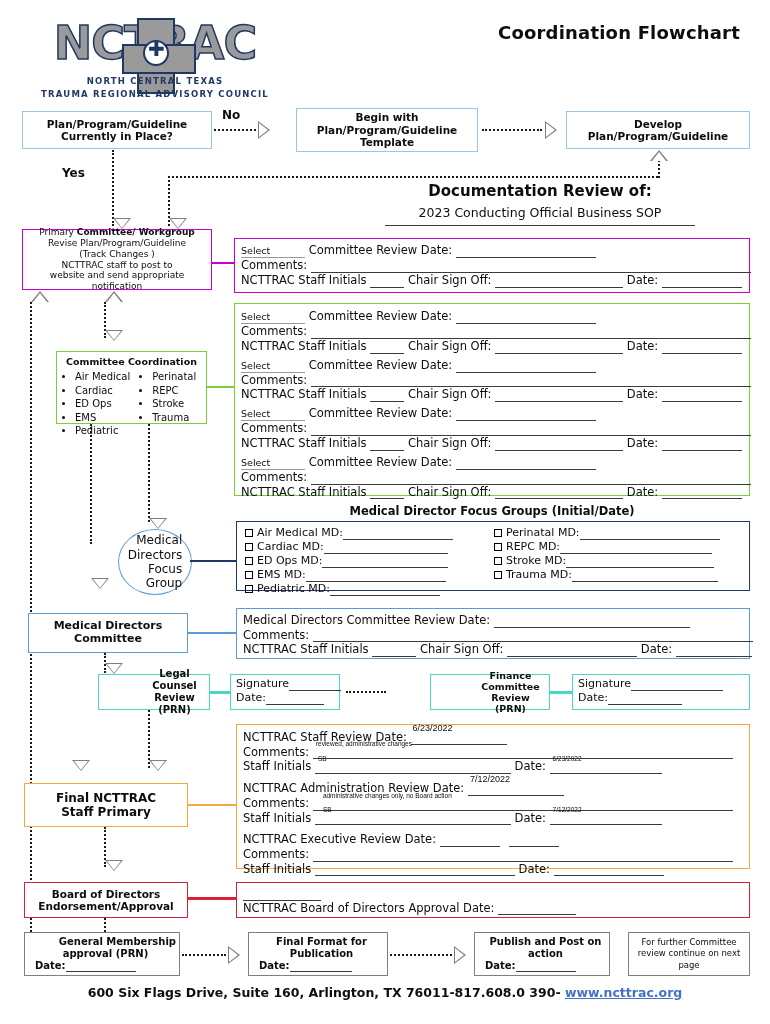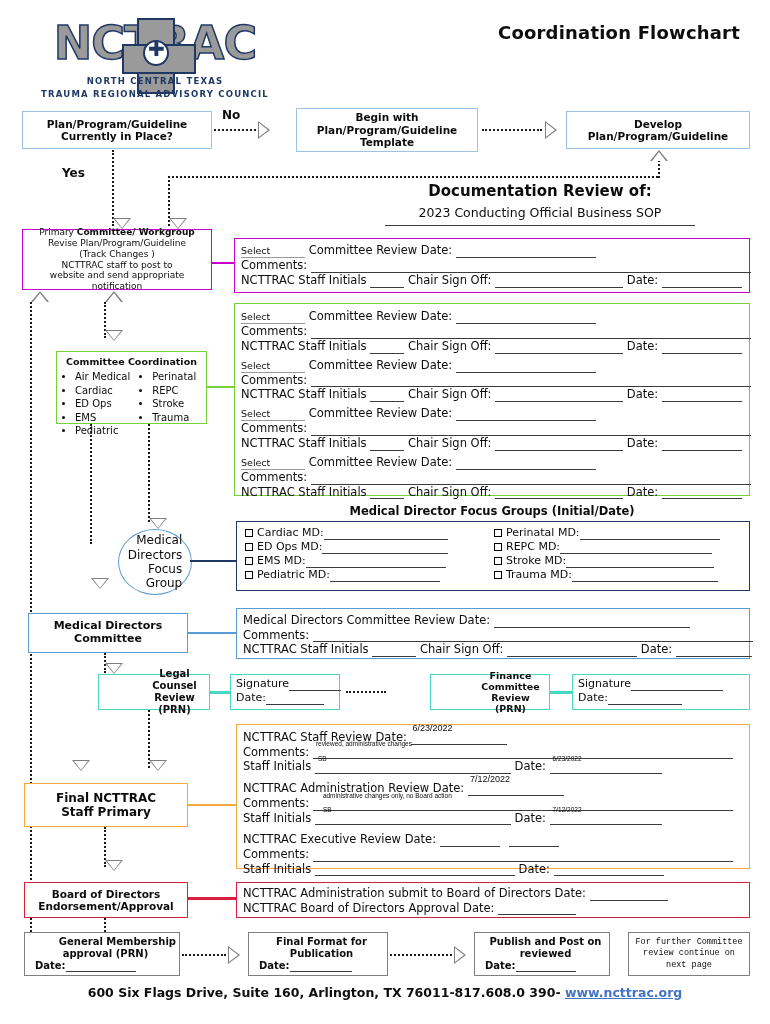--- a/index.html
+++ b/index.html
@@ -332,20 +332,21 @@
     <div>Directors</div>
     <div>Focus</div>
     <div>Group</div>
   </div>
 </div>
 <div class="solid" style="left:190px;top:560px;width:48px;height:2px;background:#1f3864;"></div>
 
 <div class="form b-navy" style="left:236px;top:521px;width:514px;height:70px;padding:4px 8px;font-size:11px;">
   <div style="display:flex;">
     <div style="width:252px;">
+      <div class="row"><span class="cbx"></span><span>Air Medical MD:</span><span class="u" style="width:110px;"></span></div>
       <div class="row"><span class="cbx"></span><span>Cardiac MD:</span><span class="u" style="width:124px;"></span></div>
       <div class="row"><span class="cbx"></span><span>ED Ops MD:</span><span class="u" style="width:126px;"></span></div>
       <div class="row"><span class="cbx"></span><span>EMS MD:</span><span class="u" style="width:140px;"></span></div>
       <div class="row"><span class="cbx"></span><span>Pediatric MD:</span><span class="u" style="width:110px;"></span></div>
     </div>
     <div style="width:250px;">
       <div class="row"><span class="cbx"></span><span>Perinatal MD:</span><span class="u" style="width:140px;"></span></div>
       <div class="row"><span class="cbx"></span><span>REPC MD:</span><span class="u" style="width:152px;"></span></div>
       <div class="row"><span class="cbx"></span><span>Stroke MD:</span><span class="u" style="width:148px;"></span></div>
       <div class="row"><span class="cbx"></span><span>Trauma MD:</span><span class="u" style="width:146px;"></span></div>
@@ -482,21 +483,20 @@
   </div>
 
 <div class="fbox b-red" style="left:24px;top:882px;width:164px;height:36px;font-size:10.5px;">
   <span class="ln">Board of Directors</span>
   <span class="ln">Endorsement/Approval</span>
 </div>
 <div class="solid" style="left:187px;top:897px;width:50px;height:3px;background:#d8203a;"></div>
 
 <div class="form b-red" style="left:236px;top:882px;width:514px;height:36px;padding:3px 6px;">
   <div class="row">
-    <span>NCTTRAC Administration submit to Board of Directors Date:</span>
     <span class="u" style="width:78px;"></span>
   </div>
   <div class="row">
     <span>NCTTRAC Board of Directors Approval Date:</span>
     <span class="u" style="width:78px;"></span>
   </div>
 </div>
 
 <div class="dotv" style="left:104px;top:918px;height:14px;"></div>
 
@@ -517,23 +517,23 @@
   <span class="ln" style="width:100%;text-align:left;"><span>Date:</span><span class="u" style="width:62px;"></span></span>
 </div>
 
 <div class="doth" style="left:390px;top:954px;width:62px;"></div>
 <div class="tri-rw" style="left:454px;top:946px;">
     <i></i>
   </div>
 
 <div class="fbox b-gray" style="left:474px;top:932px;width:136px;height:44px;font-size:10px;align-items:flex-start;padding-left:10px;">
   <span class="ln" style="width:100%;text-align:center;">Publish and Post on</span>
-  <span class="ln" style="width:100%;text-align:center;">reviewed</span>
+  <span class="ln" style="width:100%;text-align:center;">action</span>
   <span class="ln" style="width:100%;text-align:left;"><span>Date:</span><span class="u" style="width:60px;"></span></span>
 </div>
 
-<div class="fbox b-gray thin" style="left:628px;top:932px;width:122px;height:44px;font-size:8.5px;line-height:1.3;font-family:Liberation Mono, monospace;">
+<div class="fbox b-gray thin" style="left:628px;top:932px;width:122px;height:44px;font-size:8.5px;line-height:1.3;">
   <span class="ln">For further Committee review continue on next page</span>
 </div>
 
 <div id="footer">
   <span>600 Six Flags Drive, Suite 160, Arlington, TX 76011-817.608.0 390- </span><a href="#">www.ncttrac.org</a>
 </div>
 
 </body></html>

